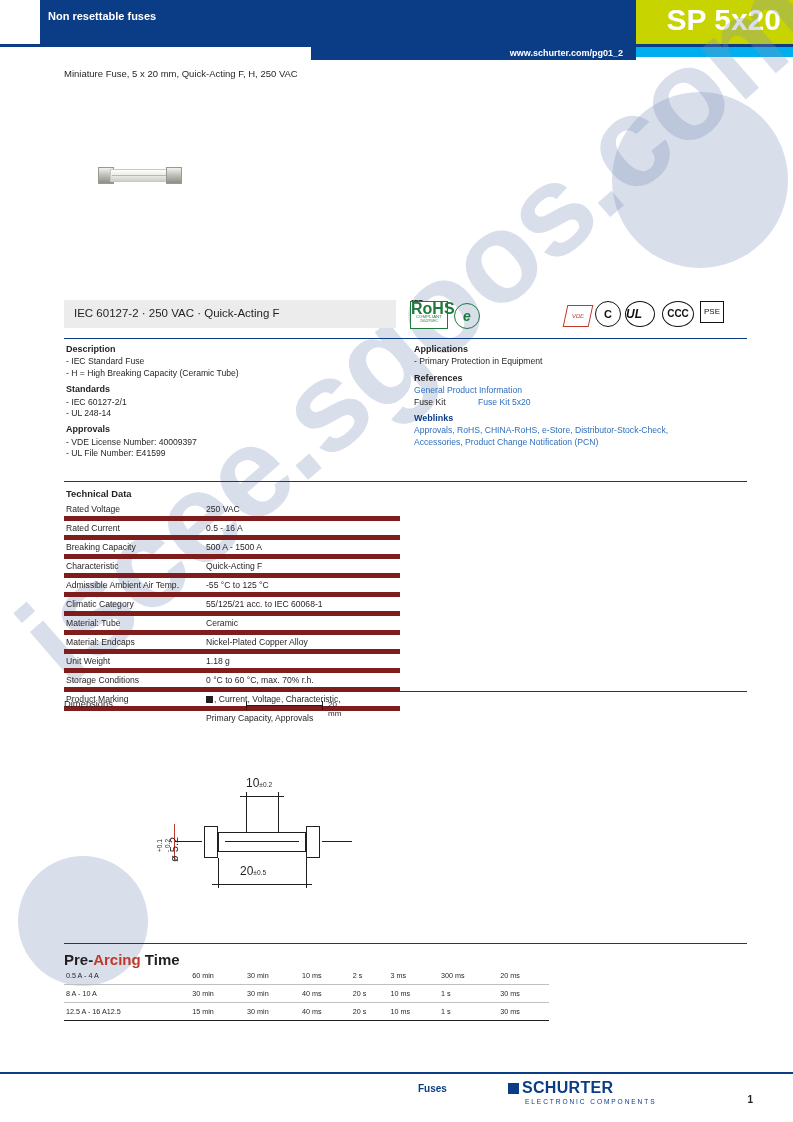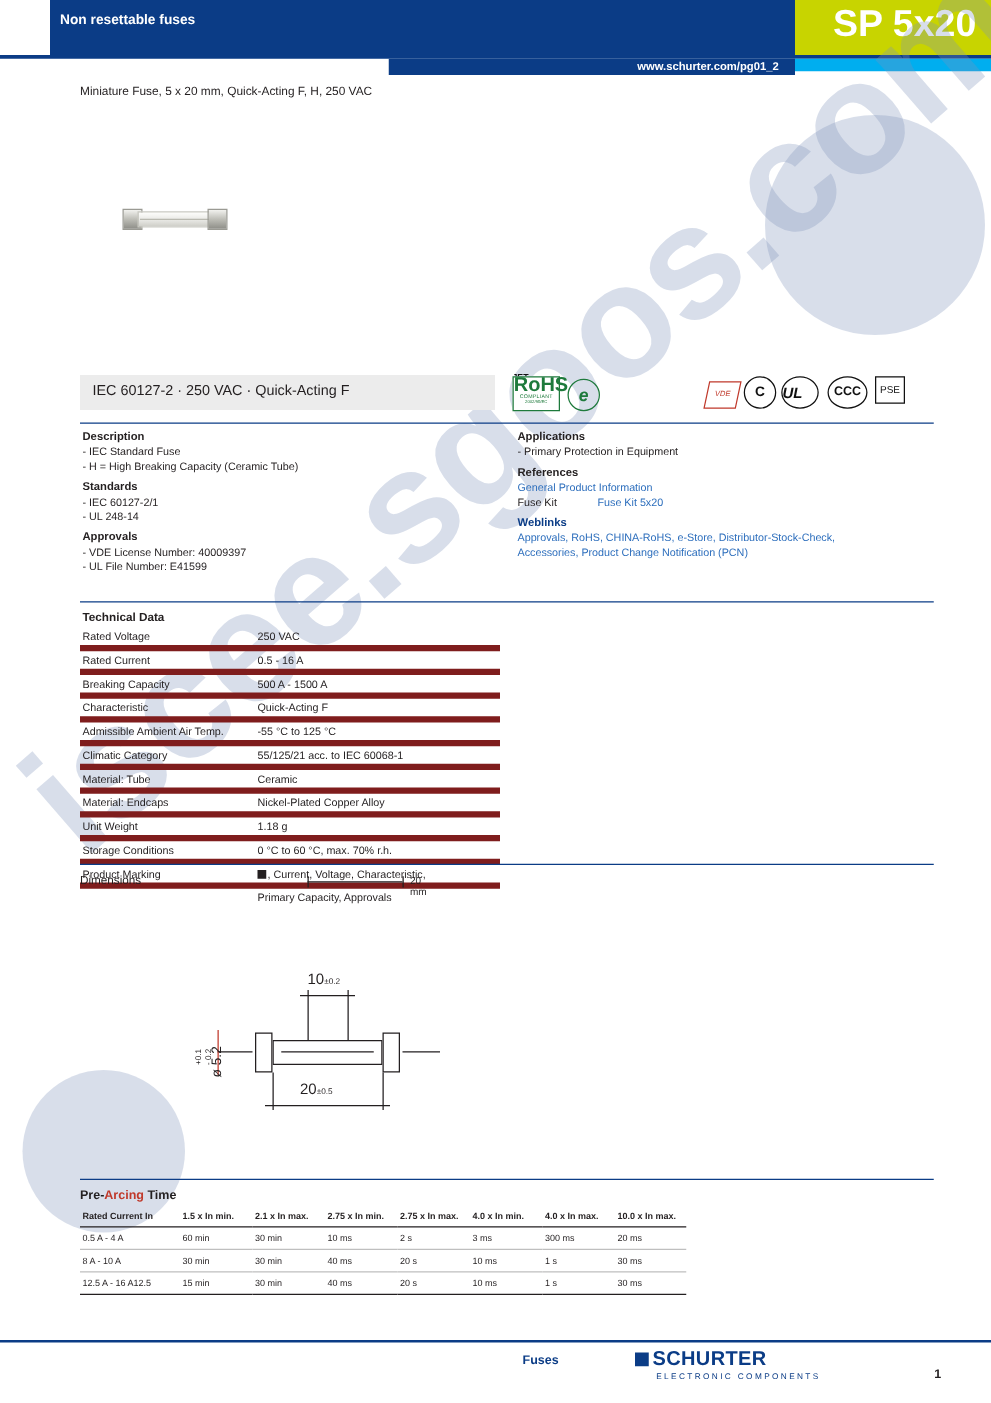--- a/index.html
+++ b/index.html
@@ -204,21 +204,21 @@
   .tol { font-size:6.6px; }
   .vert-lbl {
     position:absolute;
     transform:rotate(-90deg);
     transform-origin:left top;
     white-space:nowrap;
   }
 
   
   .pa-rule { position:absolute; left:64px; top:943px; width:683px; height:1px; background:#0b3c86; z-index:6;}
-  .pa-title { position:absolute; left:64px; top:951px; font-size:10px; font-weight:bold; z-index:6;}
+  .pa-title { position:absolute; left:64px; top:951px; font-size:15px; font-weight:bold; z-index:6;}
   .pa-title .hl { color:#c0392b; }
   .pa-wrap { position:absolute; left:64px; top:967px; width:485px; z-index:6;}
   table.pa { border-collapse:collapse; width:485px; font-size:7.2px;}
   table.pa th {
     font-weight:bold; text-align:left; padding:2px 2px 3px 2px;
     border-bottom:1px solid #231f20; vertical-align:bottom; line-height:8.6px;
   }
   table.pa td { padding:4px 2px; border-bottom:1px solid #bfbfbf; }
   table.pa tr.last td { border-bottom:1px solid #231f20; }
 
@@ -411,30 +411,20 @@
   <div class="vert-lbl" style="left:26px; top:112px; font-size:6.5px;"><span>+0.1</span></div>
   <div class="vert-lbl" style="left:34px; top:112px; font-size:6.5px;"><span>- 0.2</span></div>
 </div>
 
 <div class="pa-rule"></div>
 <div class="pa-title"><span>Pre-</span><span class="hl">Arcing</span><span> Time</span></div>
 
 <div class="pa-wrap">
   <table class="pa">
     <tbody>
-        <tr>
-      <th style="width:80px;">Rated Current In</th>
-      <th style="width:58px;">1.5 x In  min.</th>
-      <th style="width:58px;">2.1 x In  max.</th>
-      <th style="width:58px;">2.75 x In min.</th>
-      <th style="width:58px;">2.75 x In max.</th>
-      <th style="width:58px;">4.0 x In  min.</th>
-      <th style="width:58px;">4.0 x In  max.</th>
-      <th style="width:57px;">10.0 x In max.</th>
-    </tr>
     <tr>
       <td>0.5 A - 4 A</td>
       <td>60 min</td>
       <td>30 min</td>
       <td>10 ms</td>
       <td>2 s</td>
       <td>3 ms</td>
       <td>300 ms</td>
       <td>20 ms</td>
     </tr>

